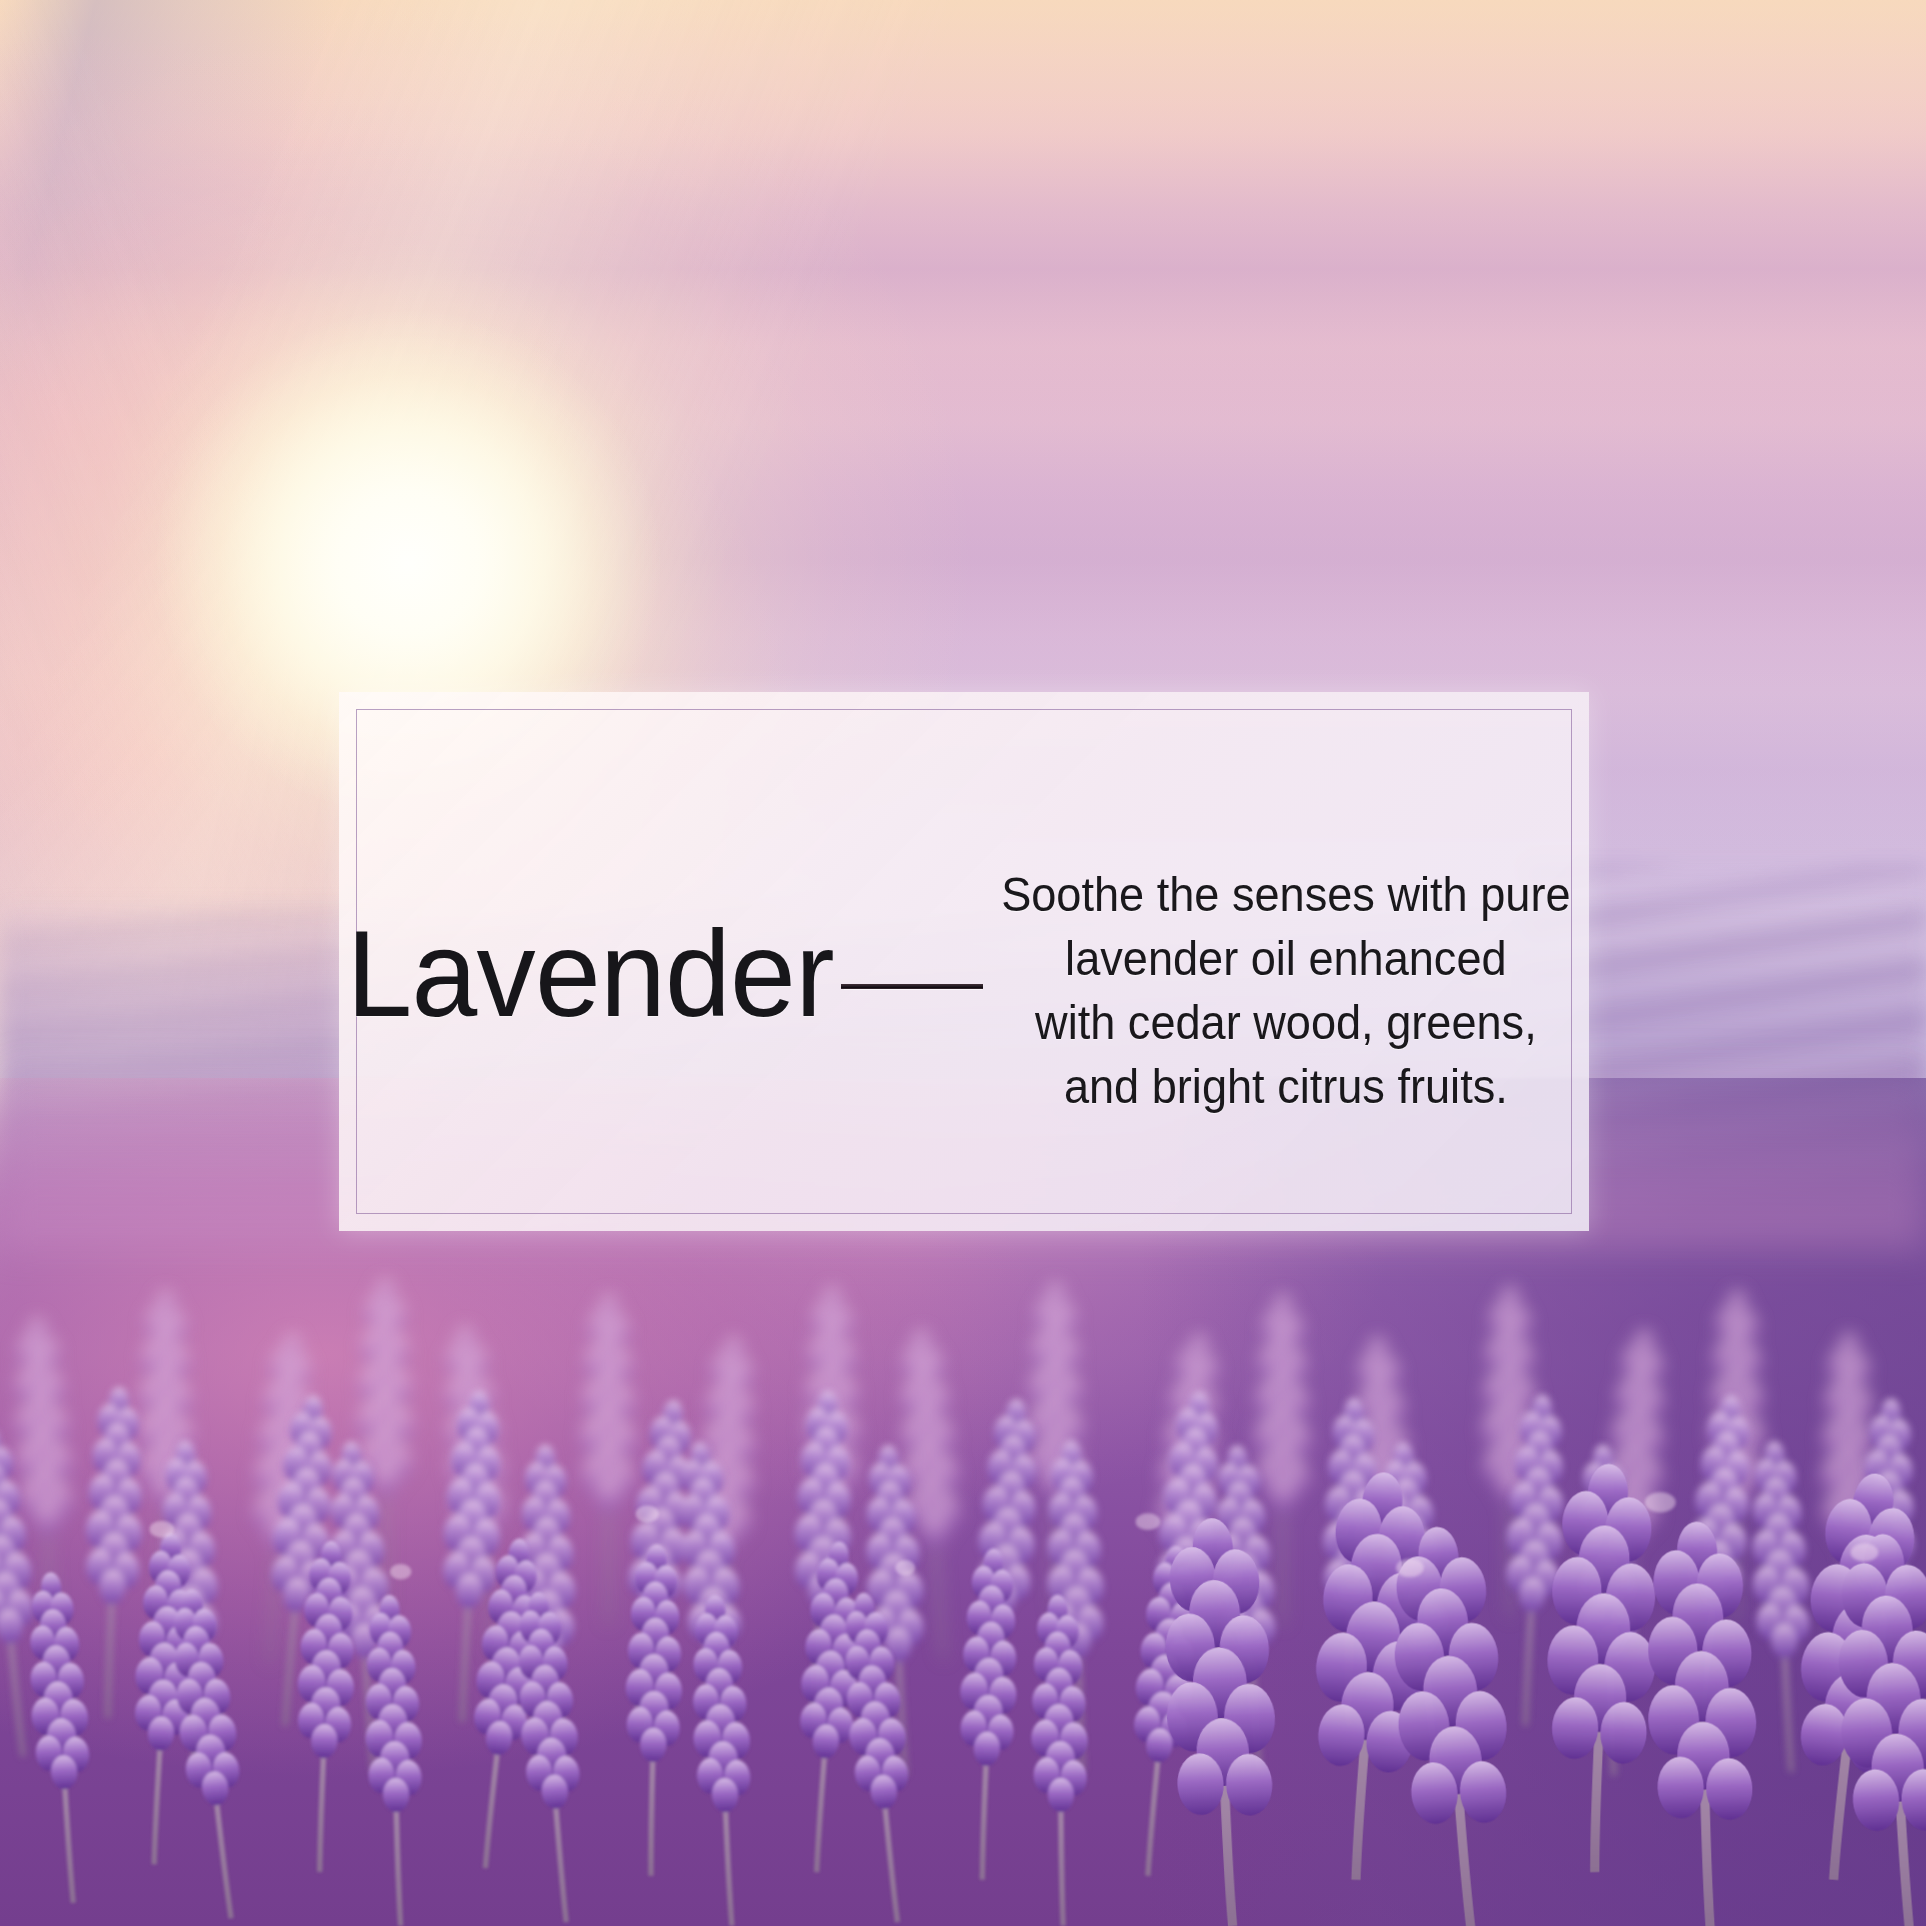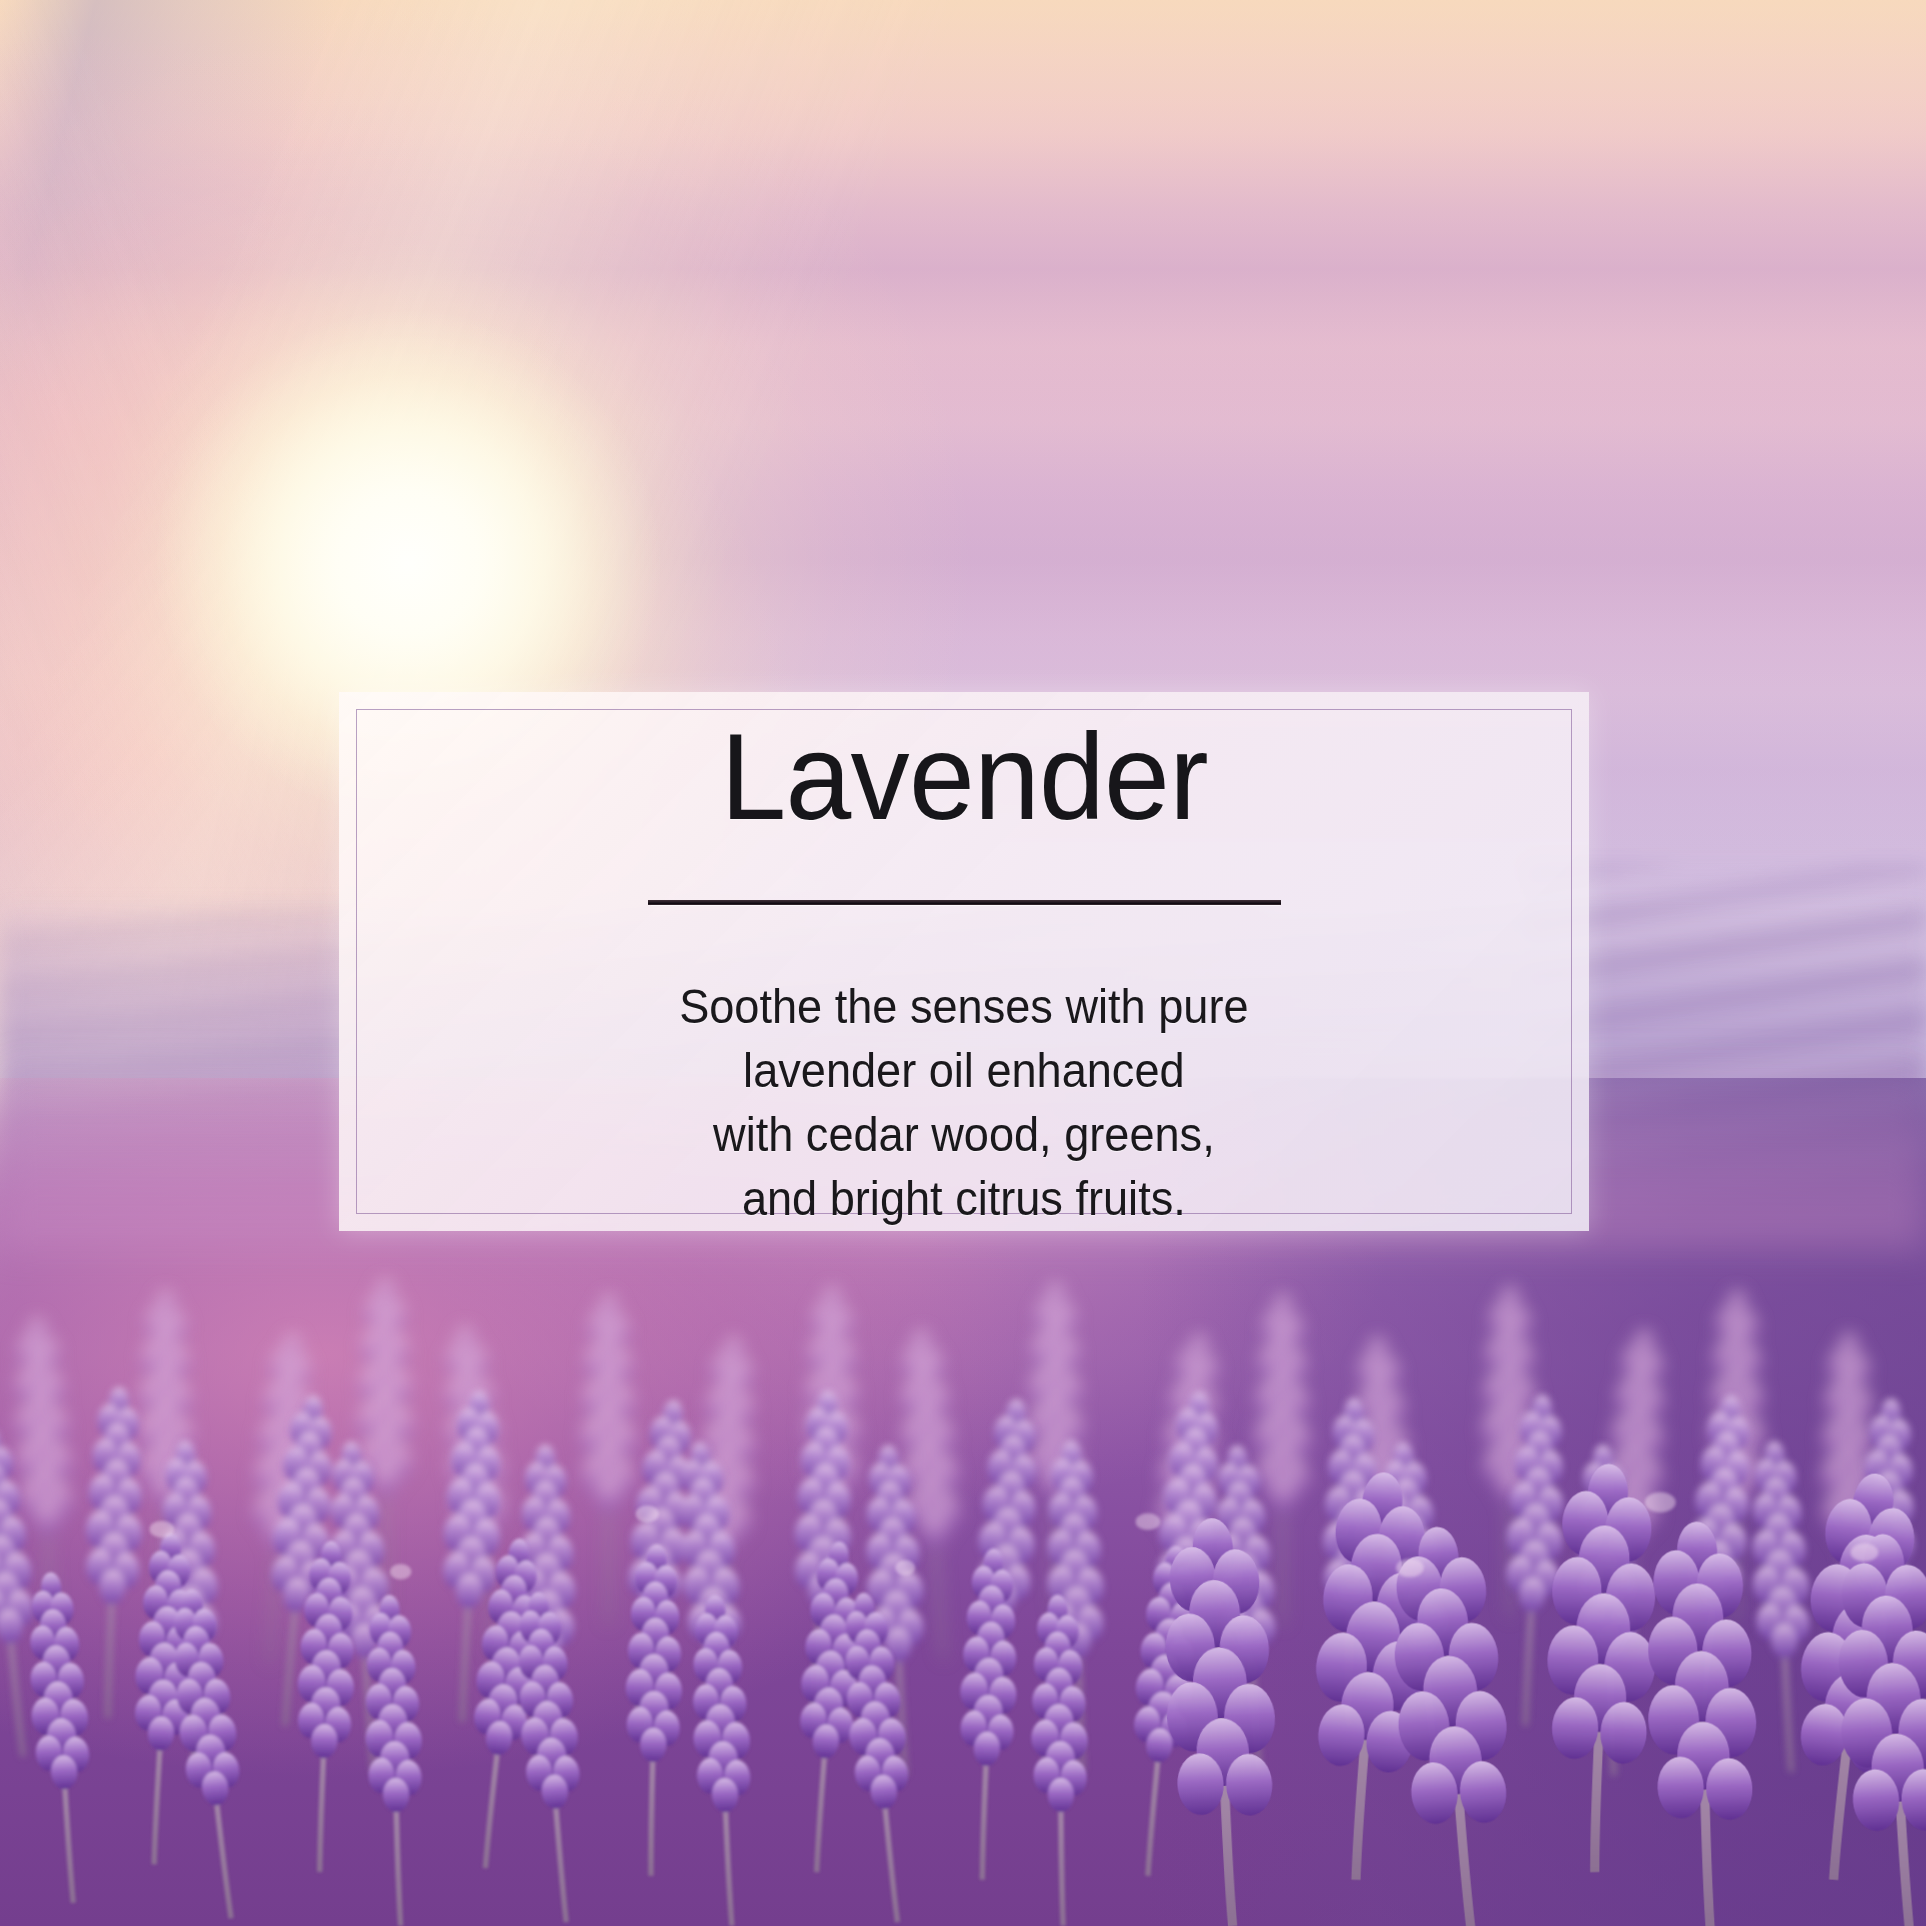--- a/index.html
+++ b/index.html
@@ -230,21 +230,21 @@
   #card-inner-rule {
     position: absolute;
     left: 17px; top: 17px; right: 17px; bottom: 17px;
     border: 1.5px solid rgba(126,86,150,0.55);
     pointer-events: none;
   }
   #card-content {
     position: absolute;
     left: 0; right: 0; top: 0; bottom: 0;
     display: flex;
-    flex-direction: column;
+    flex-direction: row;
     align-items: center;
     padding-top: 24px;
     box-sizing: border-box;
     justify-content: space-between;
   }
   #card-title {
     font-size: 122px;
     line-height: 1.0;
     font-weight: 400;
     color: #17161a;

